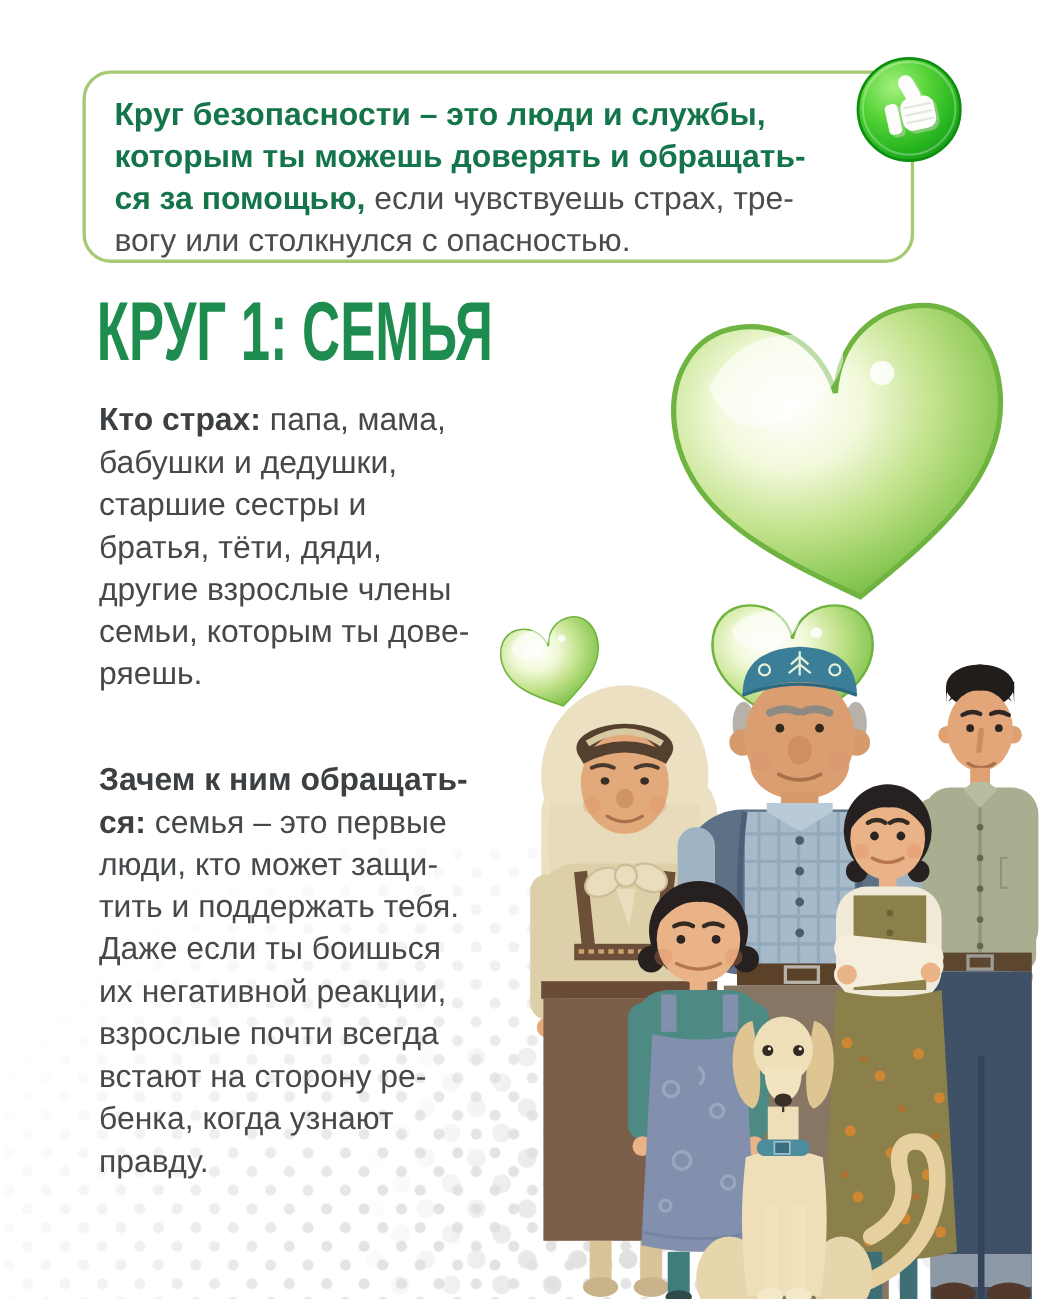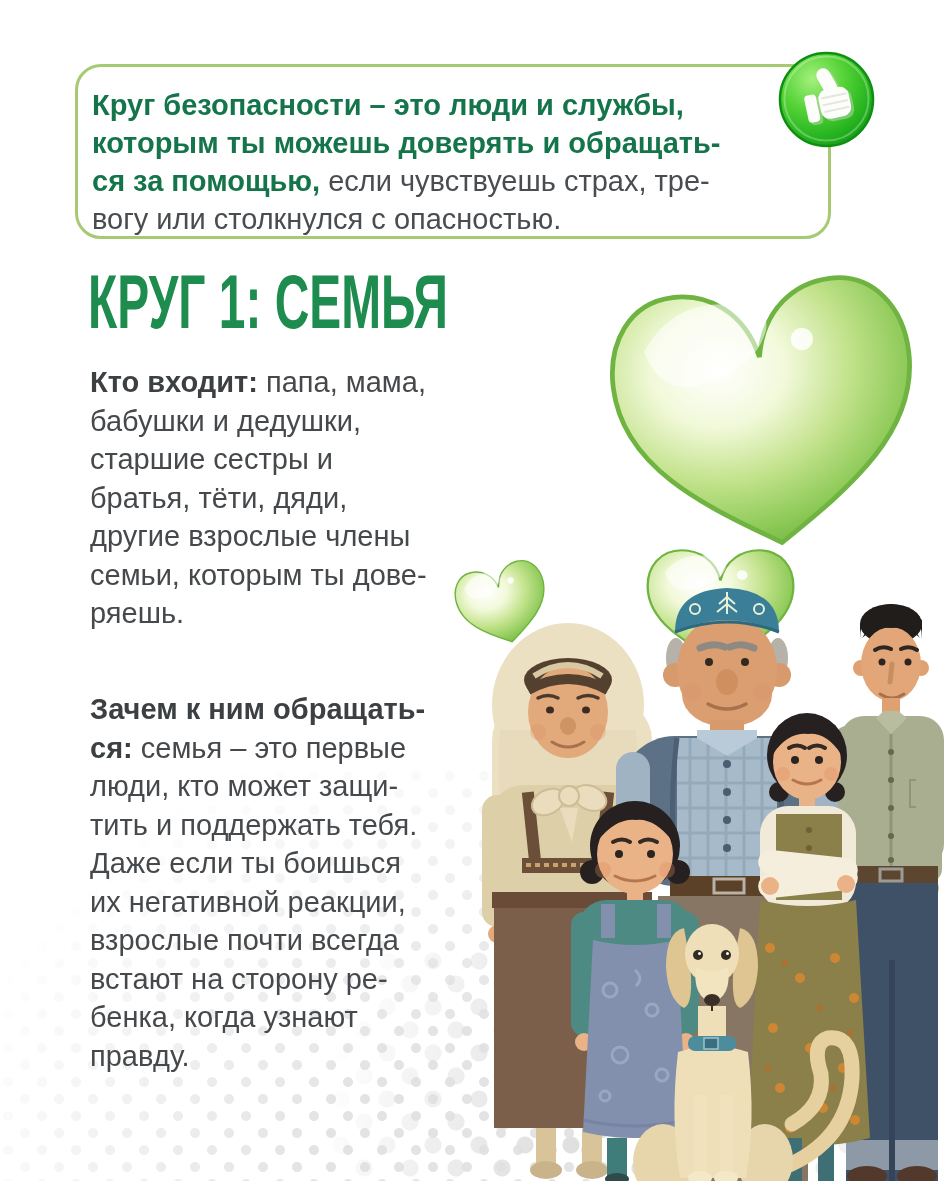--- a/index.html
+++ b/index.html
@@ -26,21 +26,21 @@
     -webkit-mask-image:linear-gradient(105deg,transparent 5%,#000 45%,#000 75%,rgba(0,0,0,.3) 100%);
     mask-image:linear-gradient(105deg,transparent 5%,#000 45%,#000 75%,rgba(0,0,0,.3) 100%);
   }
   .family-svg{position:absolute;left:430px;top:540px;width:515px;height:641px;z-index:1;}
   .heart-big{position:absolute;left:606px;top:268px;width:320px;height:285px;transform:rotate(-7deg);z-index:1;}
   .heart-small{position:absolute;left:455px;top:560px;width:95px;height:86px;transform:rotate(-14deg);z-index:1;}
 
   .intro-box{
     position:absolute;left:75px;top:64px;width:756px;height:175px;box-sizing:border-box;
     border:3px solid #a6ca73;border-radius:26px;background:#ffffff;
-    padding:19px 8px 0 14px;font-size:29px;line-height:38px;z-index:3;
+    padding:19px 8px 0 26px;font-size:29px;line-height:38px;z-index:3;
   }
   .intro-bold{font-weight:bold;color:#15754a;white-space:pre-line;}
   .intro-reg{color:#4a4d50;white-space:pre-line;}
 
   .badge{position:absolute;left:777px;top:50px;width:99px;height:99px;z-index:4;}
 
   .heading{
     position:absolute;left:88px;top:266px;z-index:2;
     font-size:76px;line-height:72px;font-weight:bold;color:#1e8b4f;
     transform:scaleX(0.63);transform-origin:0 0;white-space:nowrap;
@@ -348,21 +348,21 @@
       <line x1="45" y1="48" x2="71" y2="48"></line>
       <line x1="45" y1="55" x2="71" y2="55"></line>
       <line x1="45" y1="62" x2="71" y2="62"></line>
     </g>
   </g>
 </svg>
 
 <div class="heading">КРУГ 1: СЕМЬЯ</div>
 
 <div class="para" id="para1">
-  <span class="plabel">Кто входит:</span><span class="ptxt"> папа, мама,
+  <span class="plabel">Кто страх:</span><span class="ptxt"> папа, мама,
 бабушки и дедушки,
 старшие сестры и
 братья, тёти, дяди,
 другие взрослые члены
 семьи, которым ты дове-
 ряешь.</span>
 </div>
 
 <div class="para" id="para2">
   <span class="plabel">Зачем к ним обращать-

